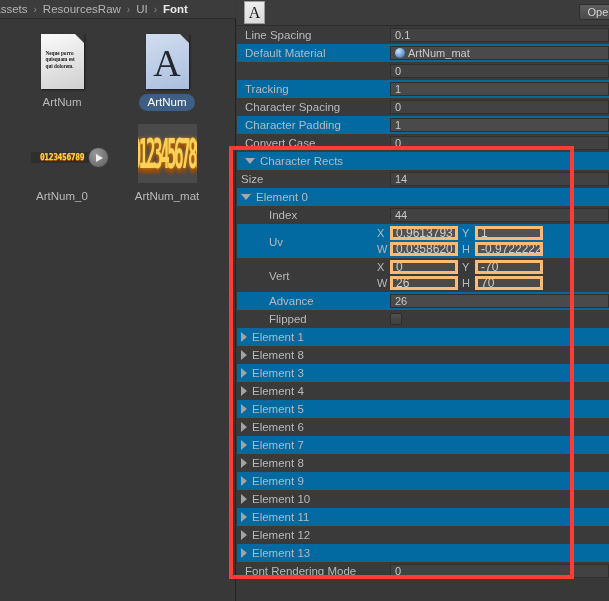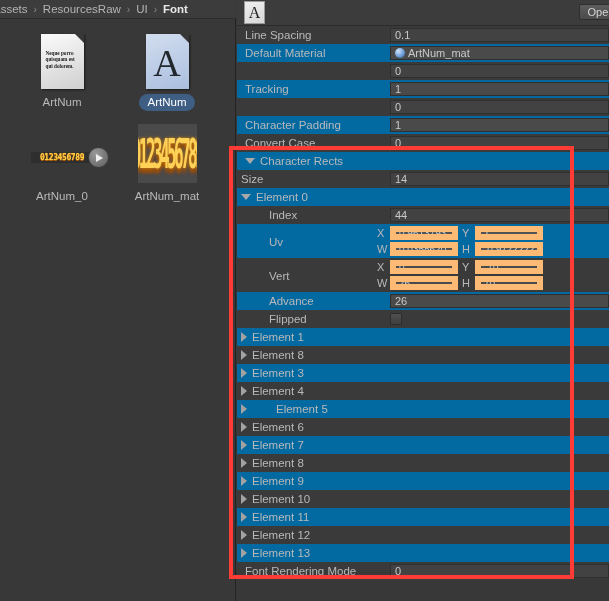--- a/index.html
+++ b/index.html
@@ -228,23 +228,23 @@
     background: linear-gradient(#4f4f4f,#3f3f3f);
     border: 1px solid #2b2b2b;
     border-radius: 1px;
   }
   .vec-cell { display: flex; align-items: center; }
   .vec-axis {
     font-size: 11px; color: #b9b9b9; width: 13px; text-align: left;
     flex: none; line-height: 14px;
   }
   .vec-input {
-    background: #4a4a4a; border: 6px solid #fdba74;
+    background: #4a4a4a; border: 3px solid #fdba74;
     height: 14px; width: 68px;
-    font-size: 10px; color: #cfcfcf;
+    font-size: 12px; color: #cfcfcf;
     display: flex; align-items: center; padding-left: 3px;
     overflow: hidden; white-space: nowrap;
   }
   .prop-row.alt .vec-input { background: #525252; }
 
   
   .ind0 { padding-left: 8px; }
   .ind1 { padding-left: 4px; }
   .ind2 { padding-left: 32px; }
 
@@ -347,20 +347,23 @@
         </div>
         <div class="prop-row alt" style="height: 18px;">
           <div class="prop-label ind0" style="display: flex; align-items: center;">
             <span>Tracking</span>
           </div>
           <div class="prop-field">
             <span>1</span>
           </div>
         </div>
         <div class="prop-row" style="height: 18px;">
+          <div class="prop-label ind0" style="display: flex; align-items: center;">
+            <span>Character Spacing</span>
+          </div>
           <div class="prop-field">
             <span>0</span>
           </div>
         </div>
         <div class="prop-row alt" style="height: 18px;">
           <div class="prop-label ind0" style="display: flex; align-items: center;">
             <span>Character Padding</span>
           </div>
           <div class="prop-field">
             <span>1</span>
@@ -480,21 +483,21 @@
             <span>Element 3</span>
           </div>
         </div>
         <div class="prop-row" style="height: 18px;">
           <div class="prop-label ind1" style="display: flex; align-items: center;">
             <span class="foldout closed"></span>
             <span>Element 4</span>
           </div>
         </div>
         <div class="prop-row alt" style="height: 18px;">
-          <div class="prop-label ind1" style="display: flex; align-items: center; gap: 24px;">
+          <div class="prop-label ind1" style="display: flex; align-items: center;">
             <span class="foldout closed"></span>
             <span>Element 5</span>
           </div>
         </div>
         <div class="prop-row" style="height: 18px;">
           <div class="prop-label ind1" style="display: flex; align-items: center;">
             <span class="foldout closed"></span>
             <span>Element 6</span>
           </div>
         </div>

